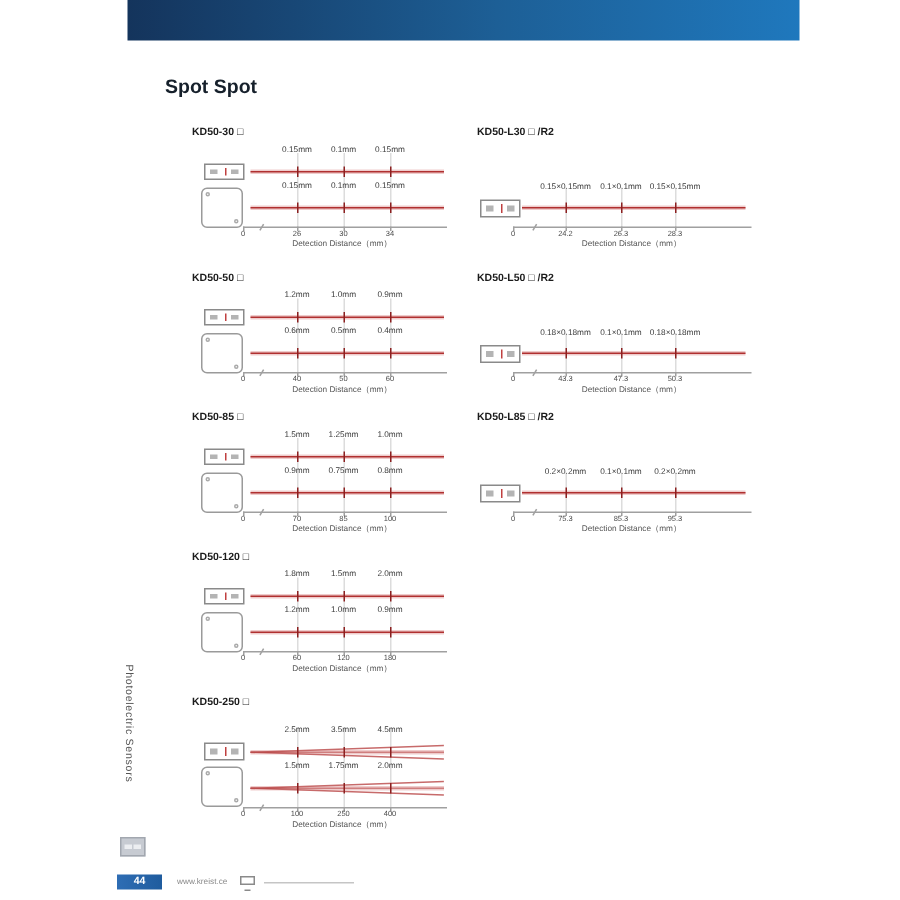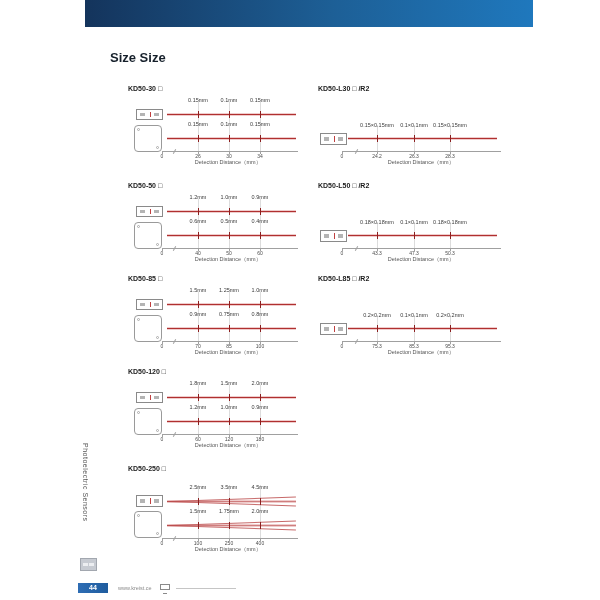--- a/index.html
+++ b/index.html
@@ -39,21 +39,21 @@
   .footer-site{position:absolute;left:118px;top:585px;font-size:5.5px;color:#8a8a8a;}
   .monitor-icon{position:absolute;left:160px;top:584px;width:10px;height:6px;border:1px solid #8a8a8a;box-sizing:border-box;}
   .monitor-icon:after{content:"";position:absolute;left:2px;top:6px;width:4px;height:2px;border-bottom:1px solid #8a8a8a;}
   .footer-rule{position:absolute;left:176px;top:588px;width:60px;height:1px;background:#c5c5c5;}
 </style>
 </head>
 <body>
 
 <div class="page">
   <div class="header-bar"></div>
-  <h1 class="heading">Size Size</h1>
+  <h1 class="heading">Spot Spot</h1>
   <div id="charts">
       <div class="chart" style="left: 110px; top: 85px; width: 205px; height: 95px;">
         <div class="chart-title" style="left: 18px; top: 0px;">KD50-30 □</div>
         <div class="gridline" style="left: 88px; top: 17px; height: 49px;"></div>
         <div class="gridline" style="left: 119px; top: 17px; height: 49px;"></div>
         <div class="gridline" style="left: 150px; top: 17px; height: 49px;"></div>
         <div class="icon" style="left: 26px; top: 24px; width: 27px; height: 11px;">
           <div class="mark" style="left: 3px; top: 3px; width: 5px; height: 3px; opacity: 0.55;"></div>
           <div class="redmark" style="left: 13px; top: 2px; width: 1px; height: 5px;"></div>
           <div class="mark" style="right: 3px; top: 3px; width: 5px; height: 3px; opacity: 0.55;"></div>

